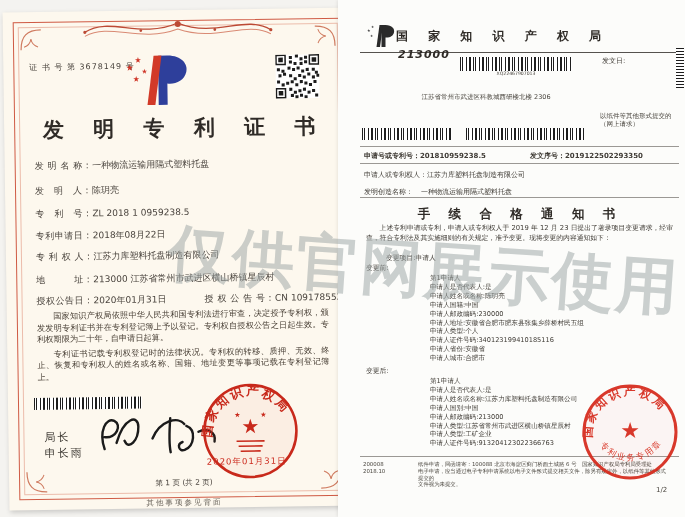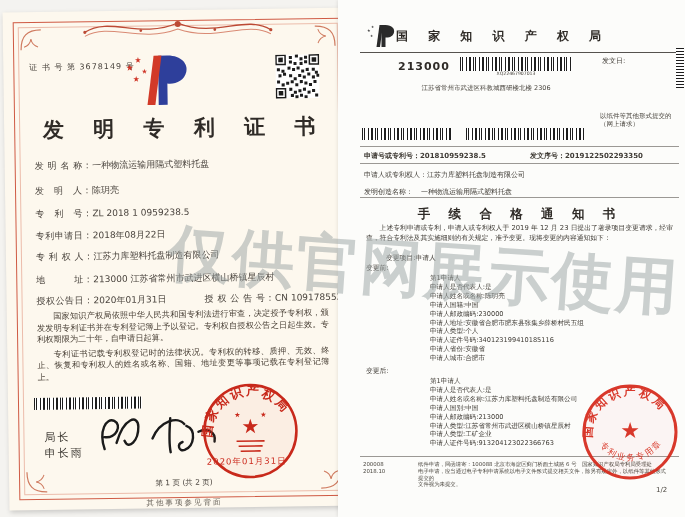--- a/index.html
+++ b/index.html
@@ -230,26 +230,26 @@
     <svg class="abs" style="left:28px;top:22px;" width="32" height="28" viewBox="0 0 64 50">
       <text x="2" y="16" font-size="8" fill="#3a3a3a">★</text>
       <text x="10" y="9" font-size="7" fill="#3a3a3a">★</text>
       <text x="8" y="26" font-size="7" fill="#3a3a3a">★</text>
       <path d="M31 3 h8 c13 0 19 8 17 15 c-2 8 -10 11 -17 10 l0 19 h-8 z" fill="#2a2a2a"></path>
       <path d="M27 3 h7 l-6 44 h-7 z" fill="#2a2a2a"></path>
     </svg>
     <div class="abs n-title">国 家 知 识 产 权 局</div>
     <div class="rule" style="left:22px;right:6px;top:52px;background:#55524e;"></div>
 
-    <div class="abs" style="left:60px;top:60px;font-size:11px;font-weight:bold;letter-spacing:1px;color:#2f2b27;">213000</div>
+    <div class="abs" style="left:60px;top:48px;font-size:11px;font-weight:bold;letter-spacing:1px;color:#2f2b27;font-style:italic;">213000</div>
 
     <div class="abs bc" style="left:122px;top:57px;width:112px;height:14px;"></div>
     <div class="abs" style="left:122px;top:71px;width:112px;text-align:center;font-size:4.6px;color:#4a463f;">XQ22467907013</div>
 
-    <div class="abs tiny" style="left:48px;top:84px;width:200px;text-align:center;">江苏省常州市武进区科教城西研楼北楼 2306</div>
+    <div class="abs tiny" style="left:48px;top:93px;width:200px;text-align:center;">江苏省常州市武进区科教城西研楼北楼 2306</div>
 
     <div class="abs r-line" style="left:264px;top:56px;">发文日:</div>
     <div class="abs tiny" style="left:262px;top:112px;width:76px;line-height:8.4px;">以纸件等其他形式提交的（网上请求）</div>
 
     <div class="abs bcv" style="left:338px;top:48px;width:8px;height:40px;"></div>
 
     <div class="abs bc" style="left:24px;top:128px;width:90px;height:12px;"></div>
     <div class="abs bc" style="left:128px;top:128px;width:118px;height:12px;"></div>
 
     <div class="rule" style="left:22px;right:6px;top:146px;background:#9b9894;"></div>

